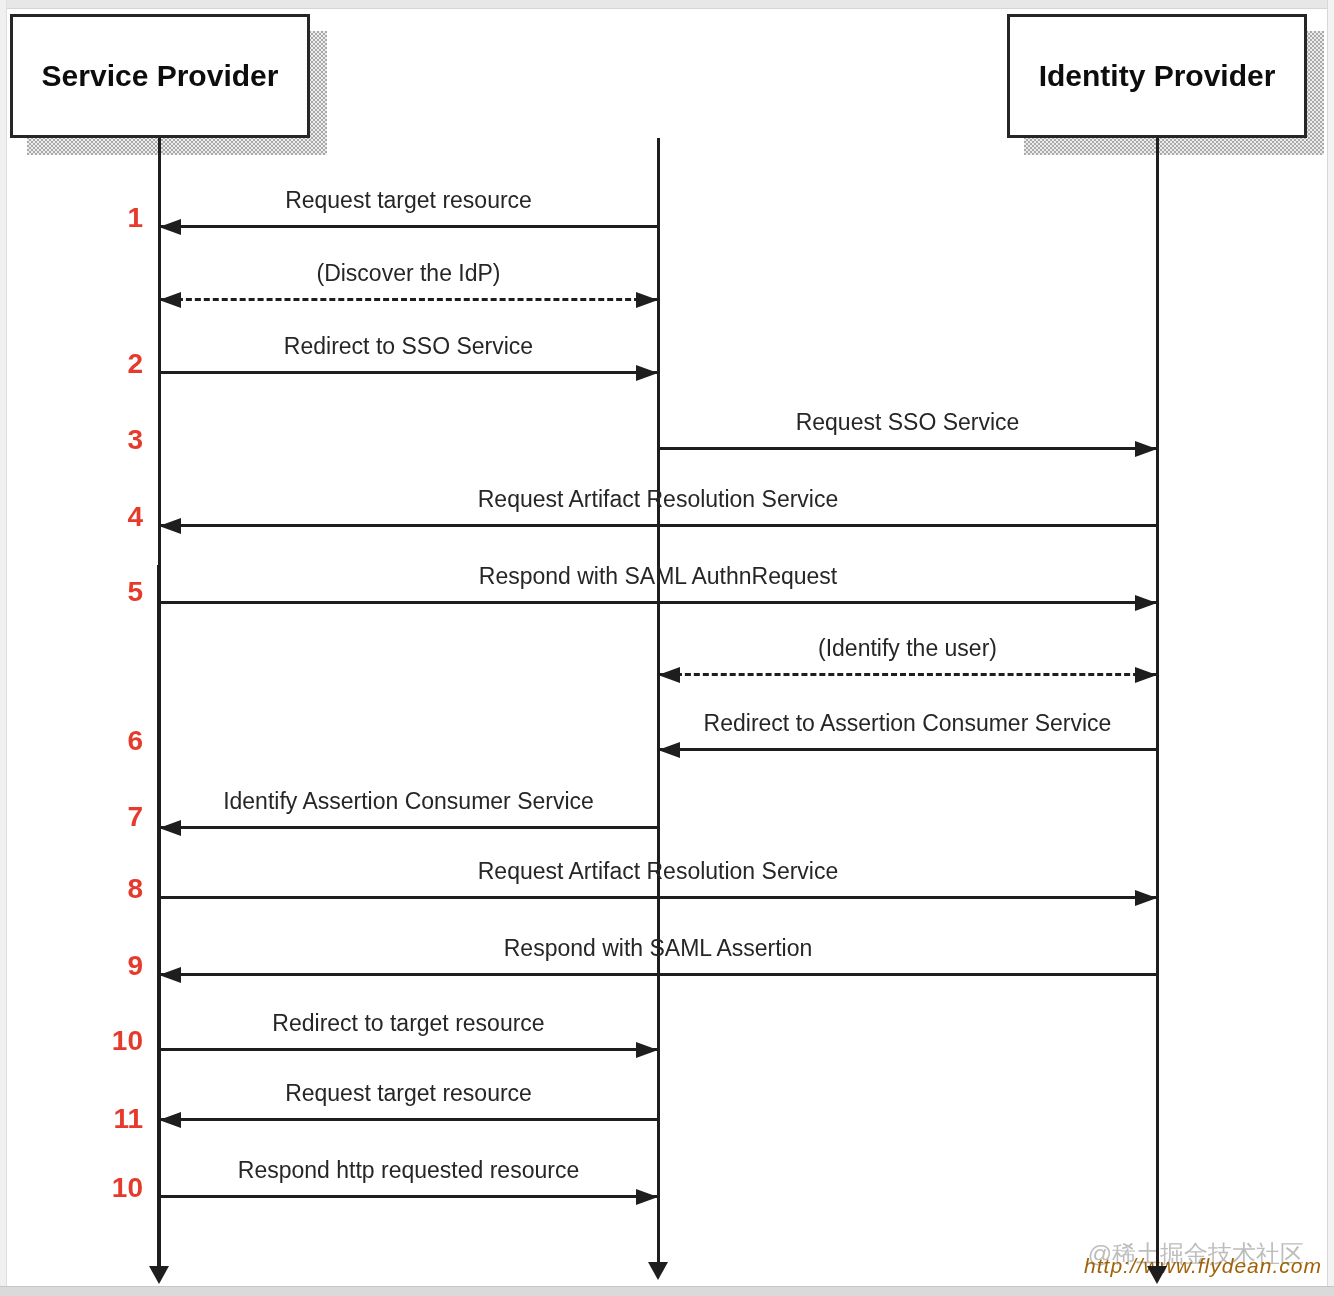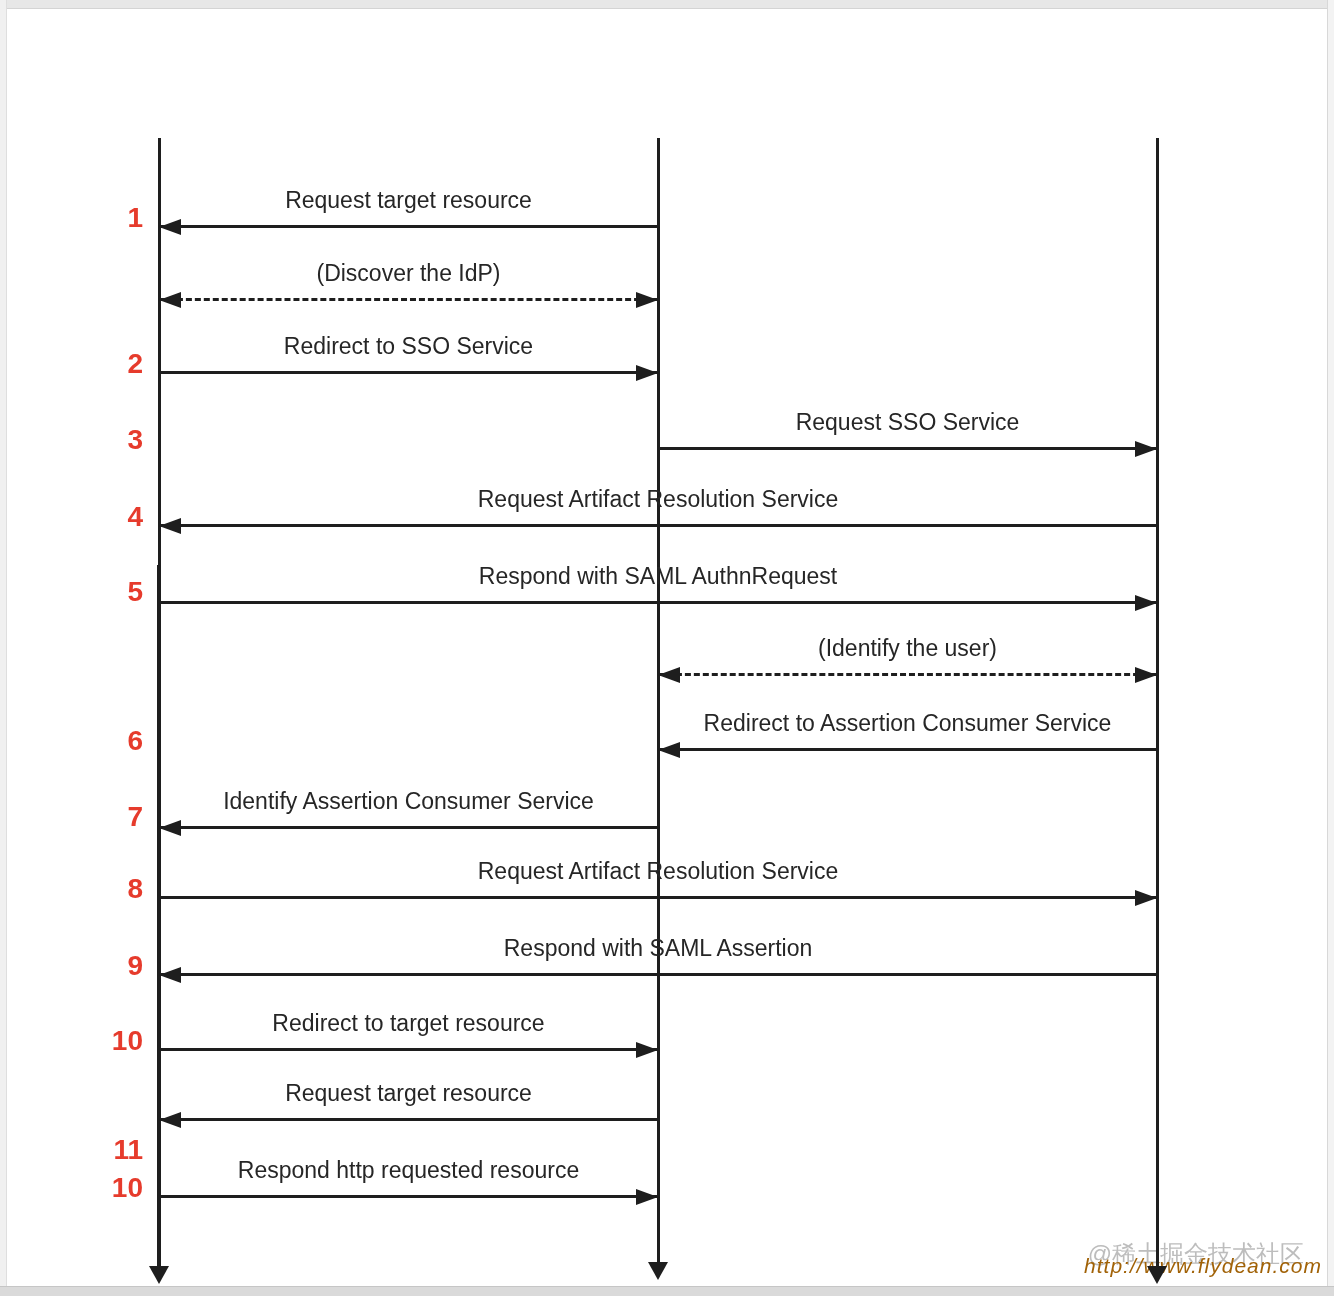--- a/index.html
+++ b/index.html
@@ -63,20 +63,28 @@
   <div class="lifeline over" style="left:158px;top:138px;width:3px;height:427px;"></div>
   <div class="lifeline over" style="left:157px;top:565px;width:4px;height:701px;"></div>
   <div class="lifeline-arrow over" style="left:149px;top:1266px;"></div>
 
   <div class="lifeline over" style="left:657px;top:138px;width:3px;height:1124px;"></div>
   <div class="lifeline-arrow over" style="left:648px;top:1262px;"></div>
 
   <div class="lifeline over" style="left:1156px;top:138px;width:3px;height:1128px;"></div>
   <div class="lifeline-arrow over" style="left:1147px;top:1266px;"></div>
 
+  <div class="actor" style="left:10px;">
+    <div class="shadow"></div>
+    <div class="face">Service Provider</div>
+  </div>
+  <div class="actor" style="left:1007px;">
+    <div class="shadow"></div>
+    <div class="face">Identity Provider</div>
+  </div>
 
   <div class="msg over" style="top:227px;left:159px;width:499px;">
     <div class="lbl">Request target resource</div>
     <div class="line"></div>
     <div class="head-l"></div>
   </div>
 
   <div class="msg dashed over" style="top:300px;left:159px;width:499px;">
     <div class="lbl">(Discover the IdP)</div>
     <div class="line"></div>
@@ -160,21 +168,21 @@
   <div class="num over" style="top:204px;">1</div>
   <div class="num over" style="top:350px;">2</div>
   <div class="num over" style="top:426px;">3</div>
   <div class="num over" style="top:503px;">4</div>
   <div class="num over" style="top:578px;">5</div>
   <div class="num over" style="top:727px;">6</div>
   <div class="num over" style="top:803px;">7</div>
   <div class="num over" style="top:875px;">8</div>
   <div class="num over" style="top:952px;">9</div>
   <div class="num over" style="top:1027px;">10</div>
-  <div class="num over" style="top:1136px;">11</div>
+  <div class="num over" style="top:1105px;">11</div>
   <div class="num over" style="top:1174px;">10</div>
 
   <div class="frame-top"></div>
   <div class="frame-left"></div>
   <div class="frame-right"></div>
   <div class="frame-bottom"></div>
 
 </div>
 
 </body></html>

